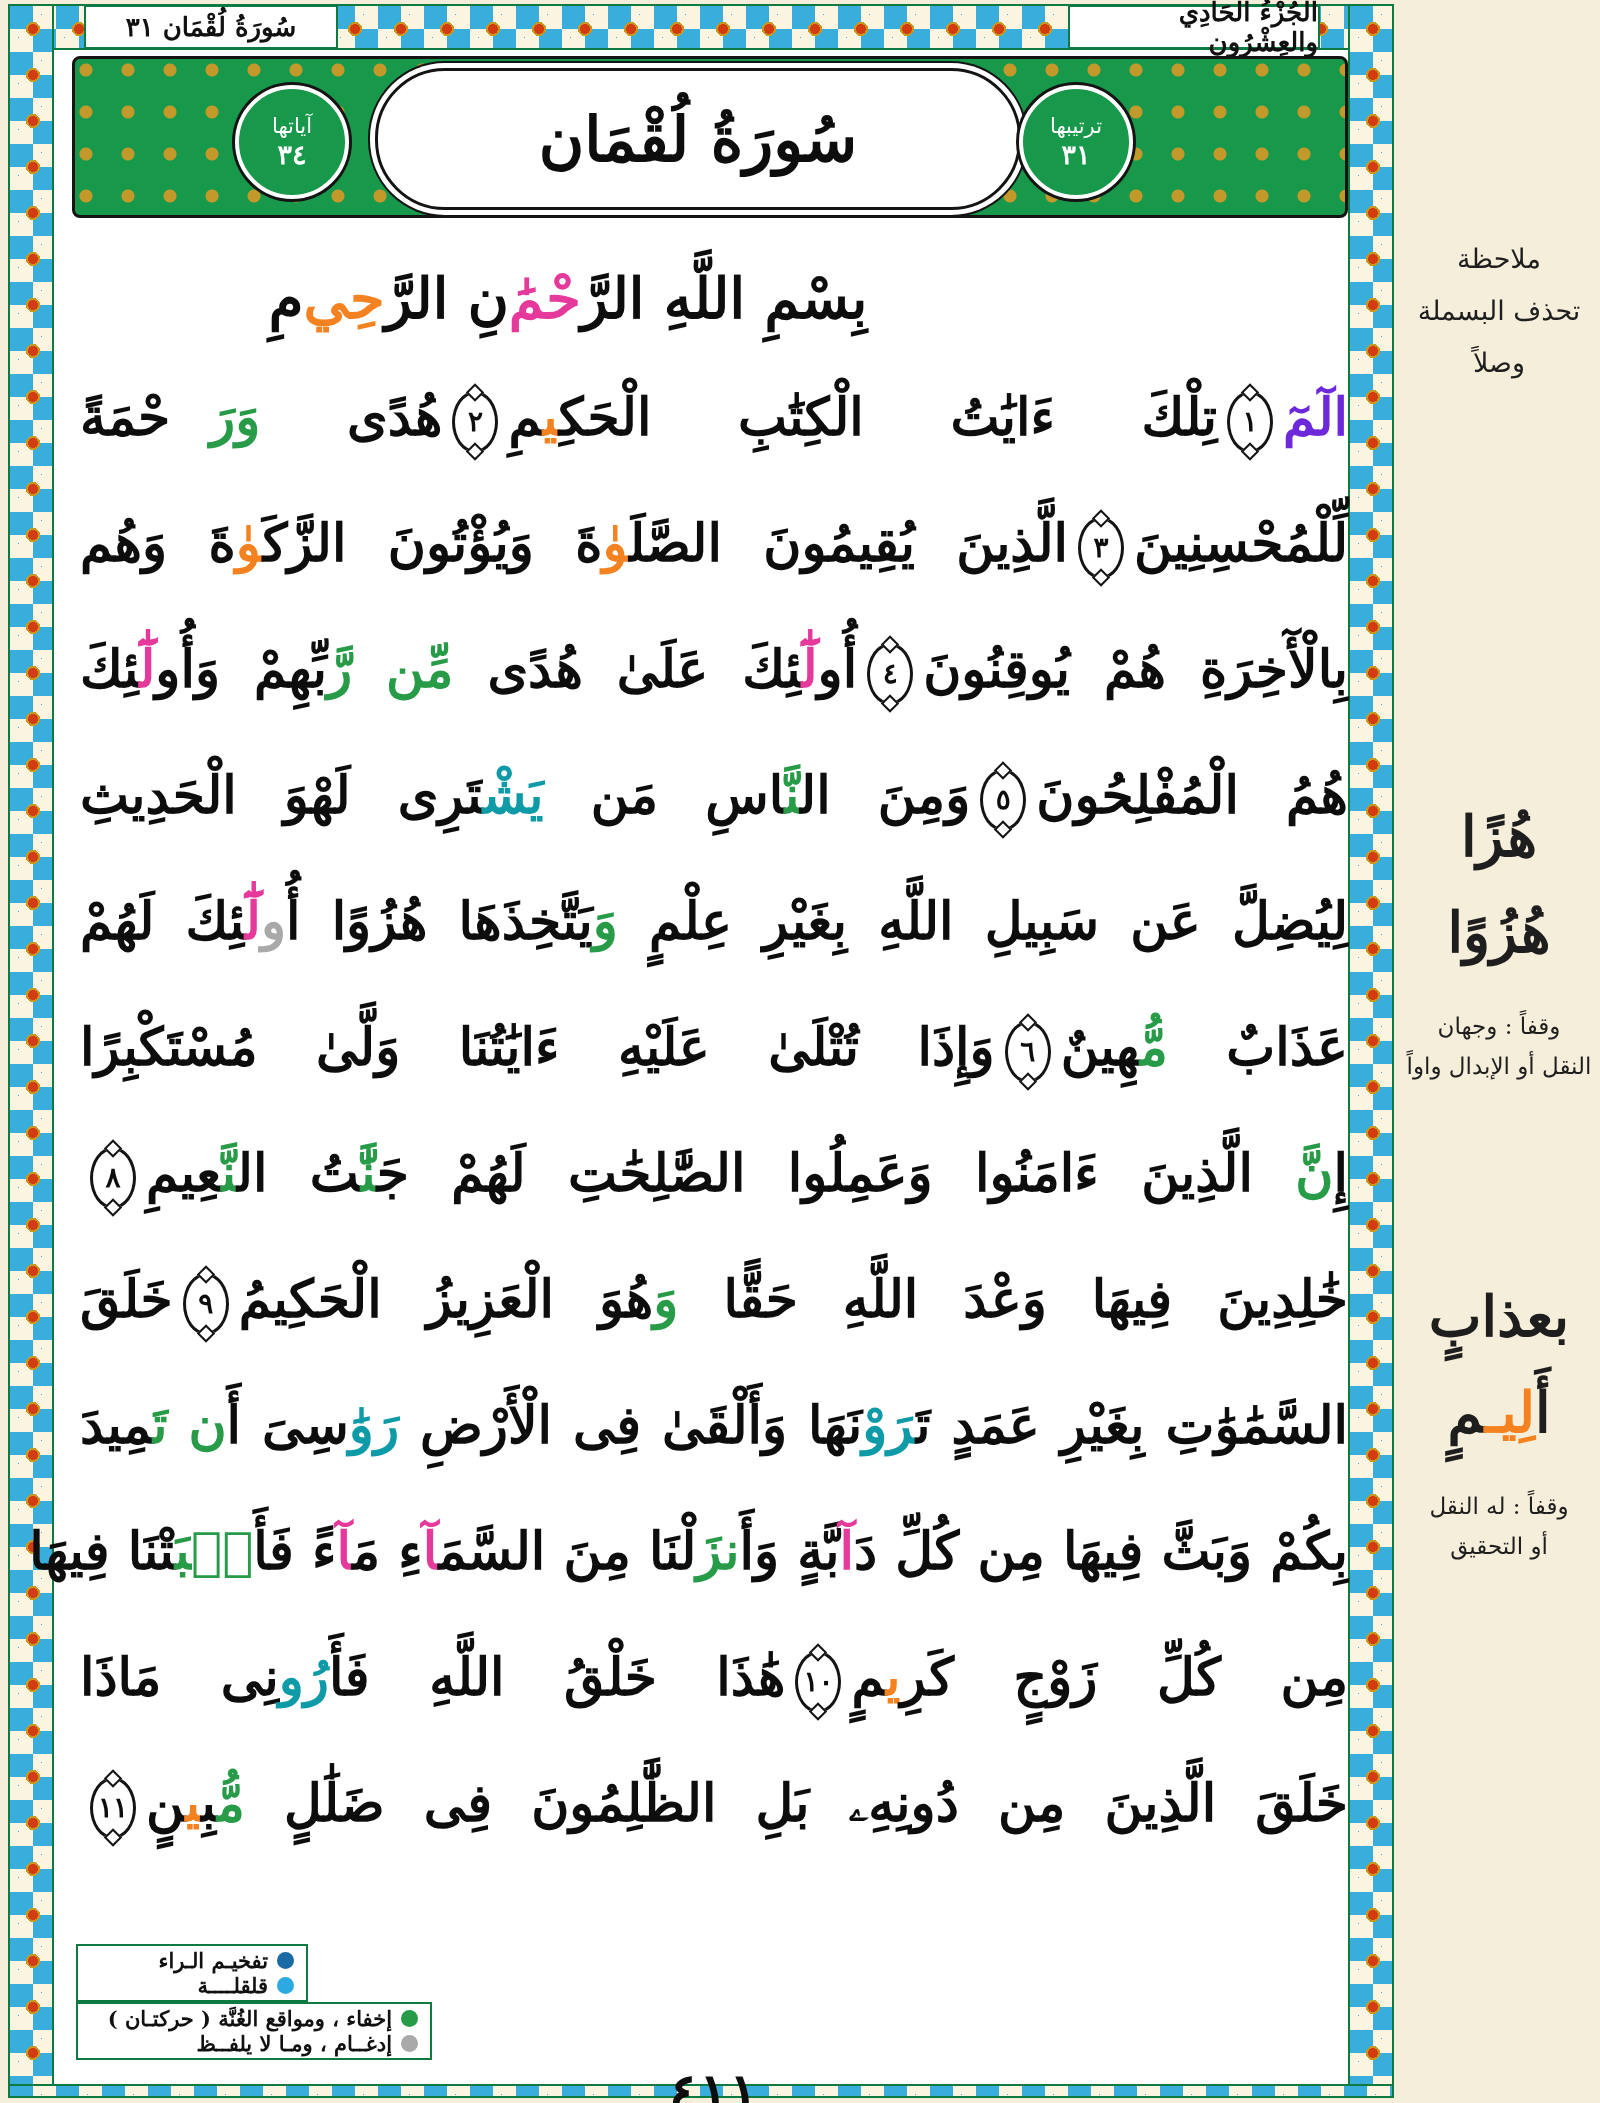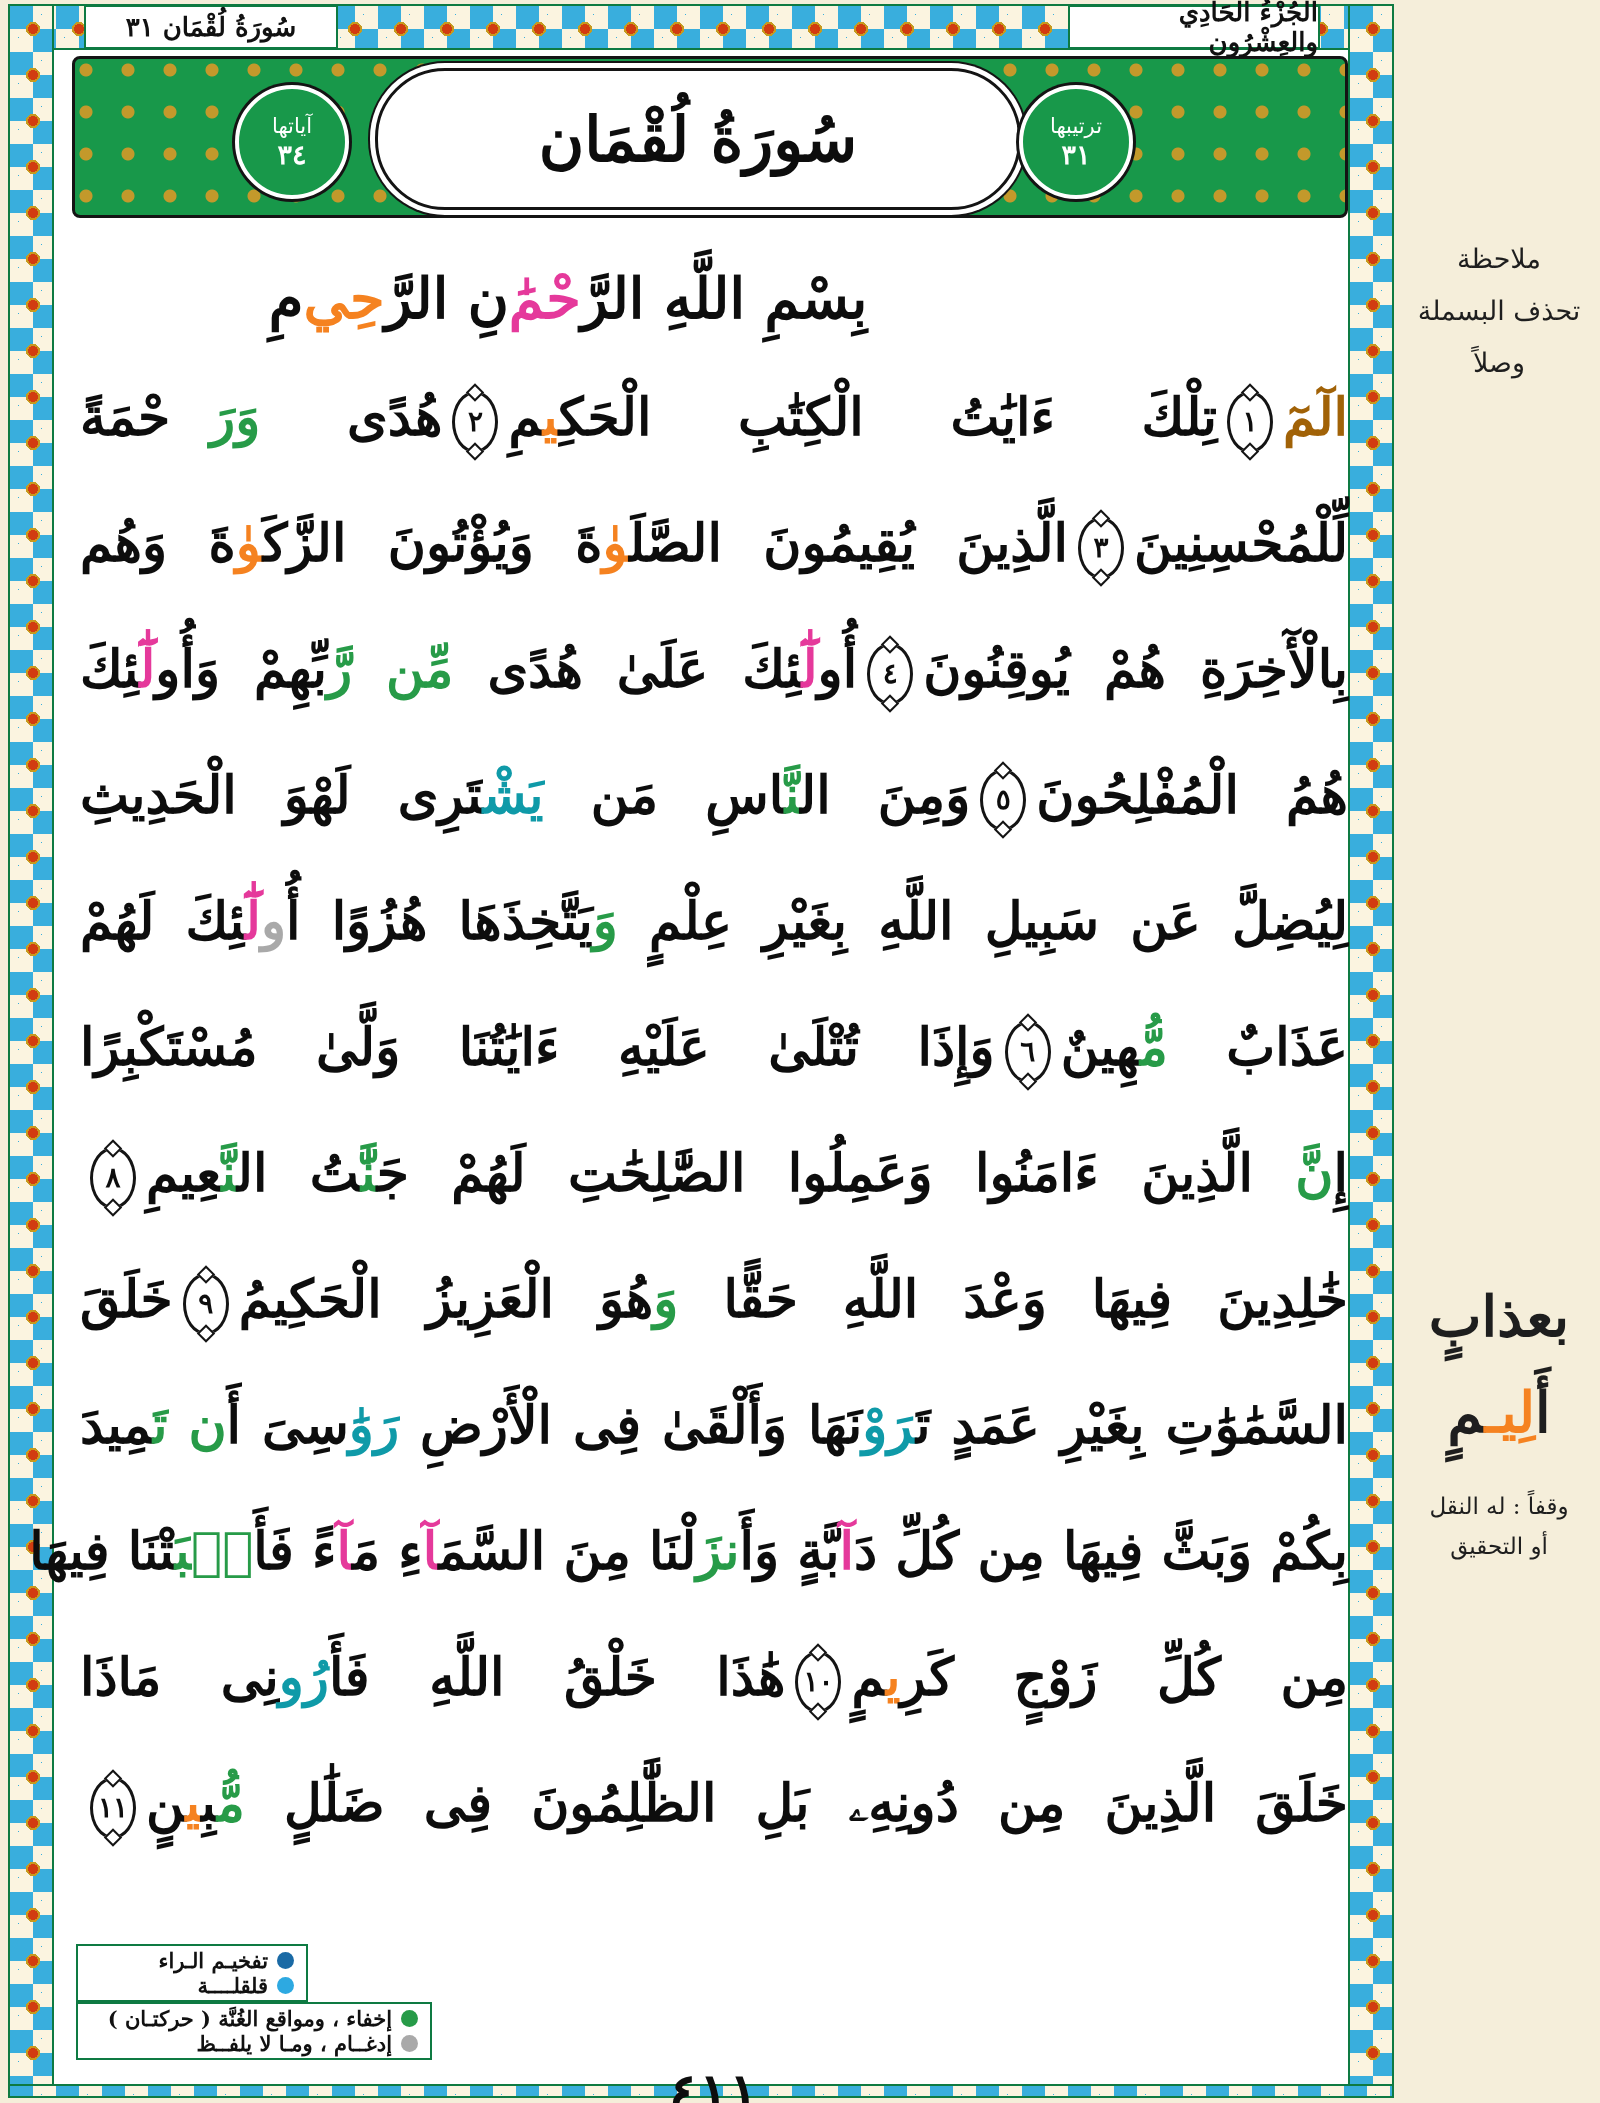--- a/index.html
+++ b/index.html
@@ -105,21 +105,21 @@
     </div>
 
     <div class="basmalah" id="basmalah">
         <span>بِسْمِ اللَّهِ الرَّ</span>
         <span style="color: rgb(229, 57, 155);">حْمَٰ</span>
         <span>نِ الرَّ</span>
         <span style="color: rgb(245, 130, 32);">حِي</span>
         <span>مِ</span>
       </div>
     <div id="quran-lines">
-        <div class="qline"><span style="color: #a16207;">الٓمٓ</span><span class="vmark">١</span><span>تِلْكَ ءَايَٰتُ الْكِتَٰبِ الْحَكِ</span><span style="color: rgb(245, 130, 32);">ي</span><span>مِ</span><span class="vmark">٢</span><span>هُدًى </span><span style="color: rgb(39, 155, 72); margin-left: 40px;">وَرَ</span><span>حْمَةً</span></div>
+        <div class="qline"><span style="color: #6d28d9;">الٓمٓ</span><span class="vmark">١</span><span>تِلْكَ ءَايَٰتُ الْكِتَٰبِ الْحَكِ</span><span style="color: rgb(245, 130, 32);">ي</span><span>مِ</span><span class="vmark">٢</span><span>هُدًى </span><span style="color: rgb(39, 155, 72); margin-left: 40px;">وَرَ</span><span>حْمَةً</span></div>
         <div class="qline"><span>لِّلْمُحْسِنِينَ</span><span class="vmark">٣</span><span>الَّذِينَ يُقِيمُونَ الصَّلَ</span><span style="color: rgb(245, 130, 32);">وٰ</span><span>ةَ وَيُؤْتُونَ الزَّكَ</span><span style="color: rgb(245, 130, 32);">وٰ</span><span>ةَ وَهُم</span></div>
         <div class="qline"><span>بِالْ</span><span style="color: rgb(229, 57, 155);">أٓ</span><span>خِرَةِ هُمْ يُوقِنُونَ</span><span class="vmark">٤</span><span>أُو</span><span style="color: rgb(229, 57, 155);">لَٰٓ</span><span>ئِكَ عَلَىٰ هُدًى </span><span style="color: rgb(39, 155, 72);">مِّن رَّ</span><span>بِّهِمْ وَأُو</span><span style="color: rgb(229, 57, 155);">لَٰٓ</span><span>ئِكَ</span></div>
         <div class="qline"><span>هُمُ الْمُفْلِحُونَ</span><span class="vmark">٥</span><span>وَمِنَ ال</span><span style="color: rgb(39, 155, 72);">نَّ</span><span>اسِ مَن </span><span style="color: rgb(15, 154, 168);">يَشْ</span><span>تَرِى لَهْوَ الْحَدِيثِ</span></div>
         <div class="qline"><span>لِيُضِلَّ عَن سَبِيلِ اللَّهِ بِغَيْرِ عِلْمٍ </span><span style="color: rgb(39, 155, 72);">وَ</span><span>يَتَّخِذَهَا هُزُوًا أُ</span><span style="color: rgb(169, 169, 169);">و</span><span style="color: rgb(229, 57, 155);">لَٰٓ</span><span>ئِكَ لَهُمْ</span></div>
         <div class="qline"><span>عَذَابٌ </span><span style="color: rgb(39, 155, 72);">مُّ</span><span>هِينٌ</span><span class="vmark">٦</span><span>وَإِذَا تُتْلَىٰ عَلَيْهِ ءَايَٰتُنَا وَلَّىٰ مُسْتَكْبِرًا</span></div>
         <div class="qline"><span>إِ</span><span style="color: rgb(39, 155, 72);">نَّ</span><span> الَّذِينَ ءَامَنُوا وَعَمِلُوا الصَّٰلِحَٰتِ لَهُمْ جَ</span><span style="color: rgb(39, 155, 72);">نَّٰ</span><span>تُ ال</span><span style="color: rgb(39, 155, 72);">نَّ</span><span>عِيمِ</span><span class="vmark">٨</span></div>
         <div class="qline"><span>خَٰلِدِينَ فِيهَا وَعْدَ اللَّهِ حَقًّا </span><span style="color: rgb(39, 155, 72);">وَ</span><span>هُوَ الْعَزِيزُ الْحَكِيمُ</span><span class="vmark">٩</span><span>خَلَقَ</span></div>
         <div class="qline"><span>السَّمَٰوَٰتِ بِغَيْرِ عَمَدٍ تَ</span><span style="color: rgb(15, 154, 168);">رَوْ</span><span>نَهَا وَأَلْقَىٰ فِى الْأَرْضِ </span><span style="color: rgb(15, 154, 168);">رَوَٰ</span><span>سِىَ أَ</span><span style="color: rgb(39, 155, 72);">ن تَ</span><span>مِيدَ</span></div>
         <div class="qline"><span>بِكُمْ وَبَثَّ فِيهَا مِن كُلِّ دَ</span><span style="color: rgb(229, 57, 155);">آ</span><span>بَّةٍ وَأَ</span><span style="color: rgb(39, 155, 72);">نزَ</span><span>لْنَا مِنَ السَّمَ</span><span style="color: rgb(229, 57, 155);">آ</span><span>ءِ مَ</span><span style="color: rgb(229, 57, 155);">آ</span><span>ءً فَأَ</span><span style="color: rgb(39, 155, 72);">نۢبَ</span><span>تْنَا فِيهَا</span></div>
         <div class="qline"><span>مِن كُلِّ زَوْجٍ كَرِ</span><span style="color: rgb(245, 130, 32);">ي</span><span>مٍ</span><span class="vmark">١٠</span><span>هَٰذَا خَلْقُ اللَّهِ فَأَ</span><span style="color: rgb(15, 154, 168);">رُو</span><span>نِى مَاذَا</span></div>
@@ -177,20 +177,28 @@
         </div>
       </div>
   </div>
 
   <div id="margin-notes">
       <div class="note note-0">
         <div class="note-plain">ملاحظة</div>
         <div class="note-plain">تحذف البسملة</div>
         <div class="note-plain">وصلاً</div>
       </div>
+      <div class="note note-1">
+        <div class="note-big"><span>هُزًا</span></div>
+        <div class="note-big"><span>هُزُوًا</span></div>
+        <div class="note-smalls">
+          <div class="note-small">وقفاً : وجهان</div>
+          <div class="note-small">النقل أو الإبدال واواً</div>
+        </div>
+      </div>
       <div class="note note-2">
         <div class="note-big"><span>بعذابٍ</span></div>
         <div class="note-big"><span>أَ</span><span style="color: rgb(245, 130, 32);">لِيـ</span><span>مٍ</span></div>
         <div class="note-smalls">
           <div class="note-small">وقفاً : له النقل</div>
           <div class="note-small">أو التحقيق</div>
         </div>
       </div>
     </div>
 </div>

